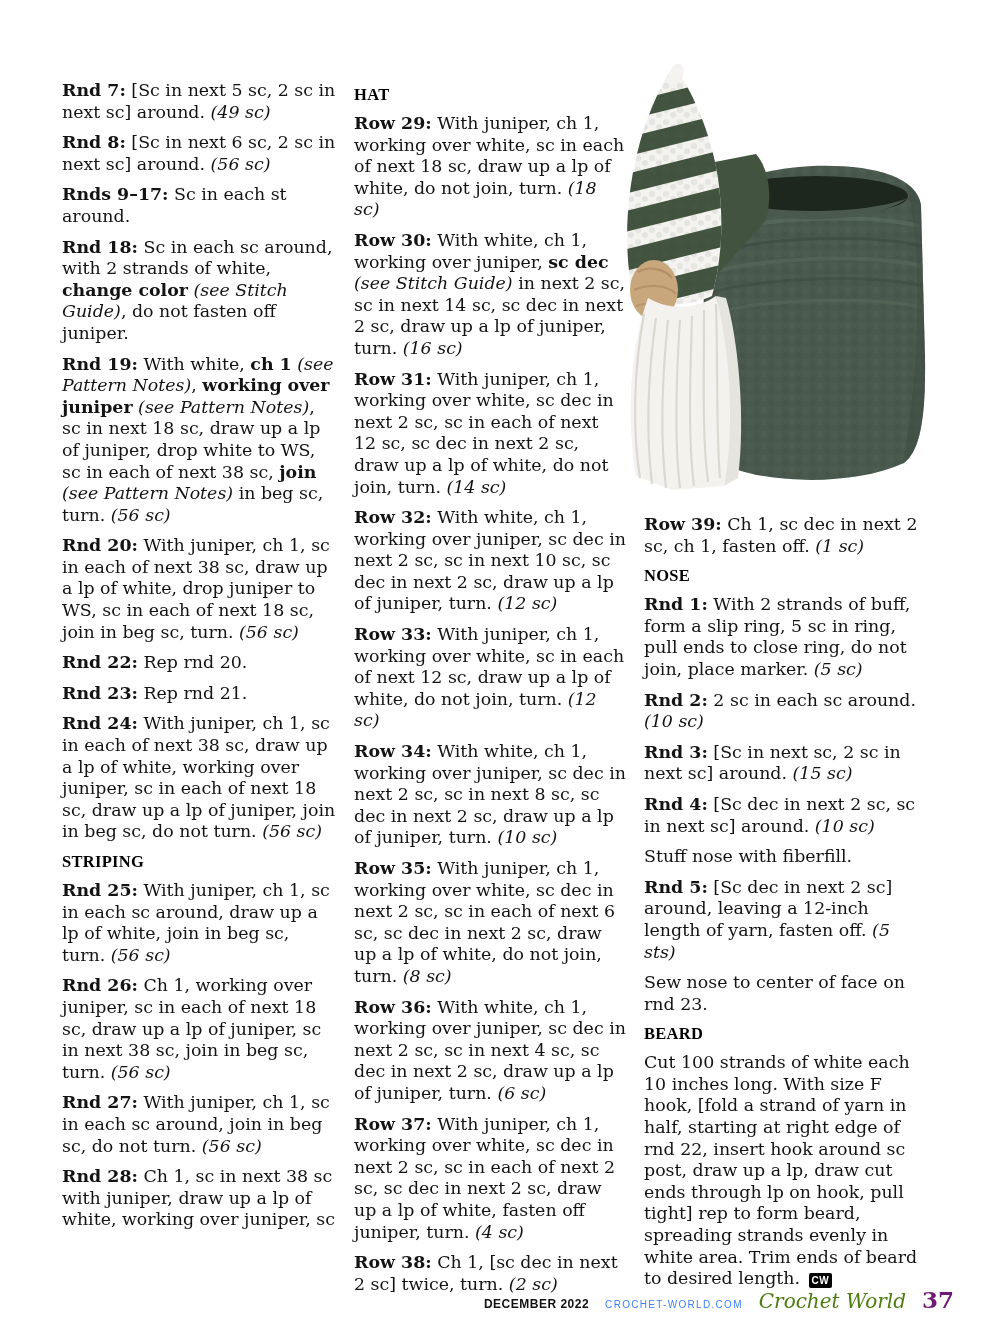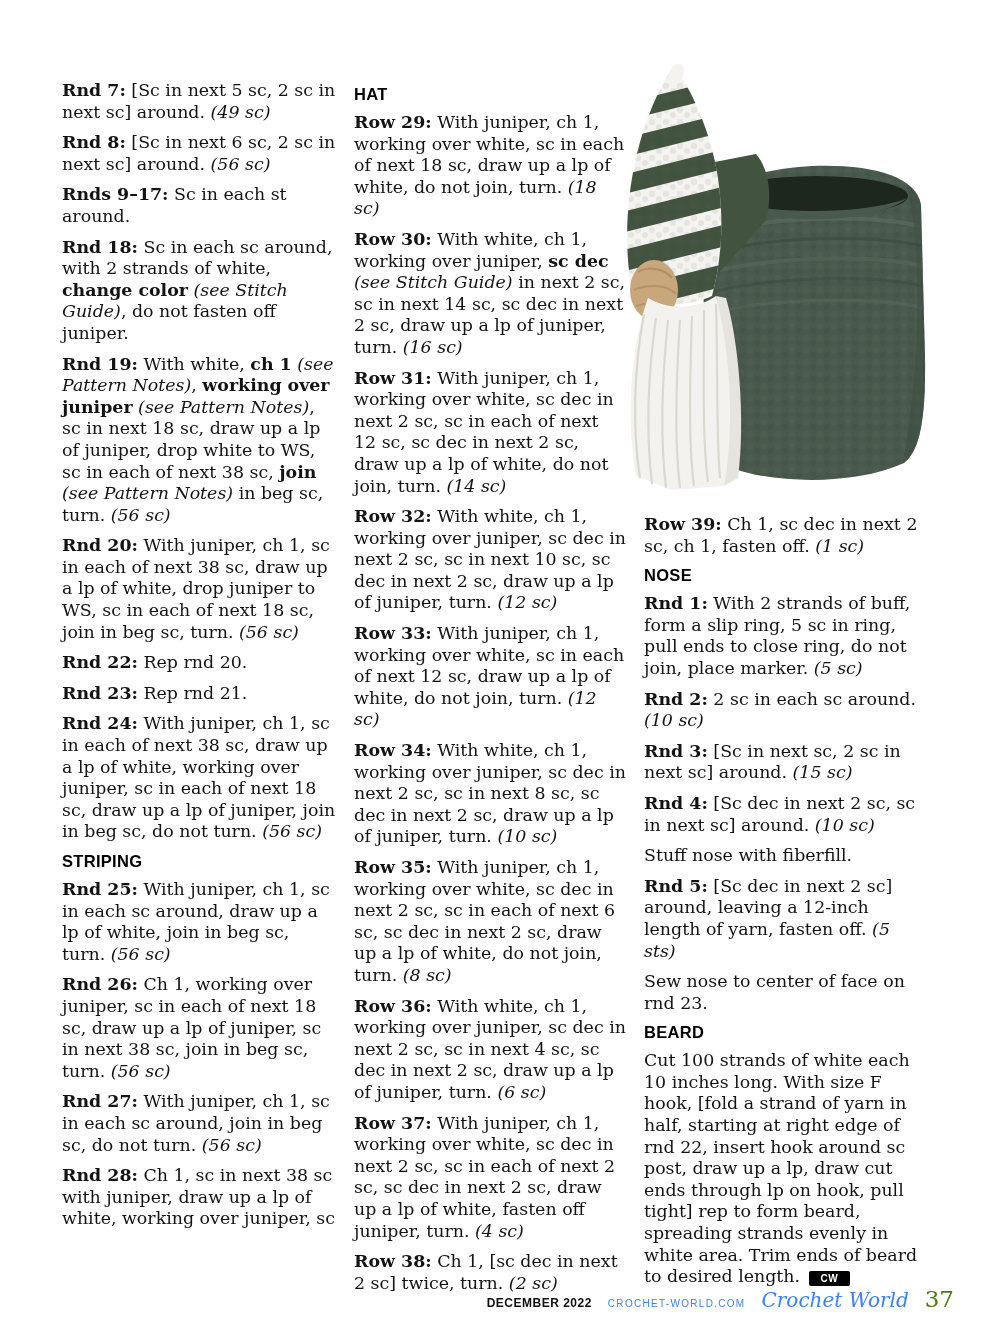--- a/index.html
+++ b/index.html
@@ -9,40 +9,40 @@
     overflow:hidden;
   }
   .content{
     position:absolute;left:62px;top:80px;width:866px;
     display:grid;grid-template-columns:274px 272px 280px;column-gap:18px;
   }
   .col{min-width:0;}
   .col3{padding-top:434px;}
   .para{margin:0 0 9px 0;font-size:17.4px;line-height:21.6px;text-align:left;}
   .sec-heading{
-    font-family:Liberation Sans, sans-serif;font-weight:bold;
+    font-family:Liberation Serif, serif;font-weight:bold;
     font-size:16.5px;letter-spacing:.3px;margin:5px 0 8px 0;color:#000;
   }
   .b{font-weight:bold;}
   .i{font-style:italic;}
   .cw-logo{
     display:inline-block;background:#000;color:#fff;
     font-family:"Liberation Sans",sans-serif;font-weight:bold;
-    font-size:10px;line-height:13px;padding:1px 12px;border-radius:2px;
+    font-size:10px;line-height:13px;padding:1px 3px;border-radius:2px;
     vertical-align:baseline;margin-left:3px;letter-spacing:.5px;
   }
   .photo{position:absolute;left:620px;top:58px;width:315px;height:440px;}
   .footer{
     position:absolute;right:45px;top:1286px;
     display:flex;align-items:baseline;gap:16px;white-space:nowrap;
   }
   .f-issue{font-family:"Liberation Sans",sans-serif;font-weight:bold;font-size:12px;letter-spacing:.5px;color:#111;}
   .f-site{font-family:"Liberation Sans",sans-serif;font-size:10px;letter-spacing:1.3px;color:#3b82f6;}
-  .f-mag{font-style:italic;font-size:20px;color:#3b82f6;text-align:center;}
-  .f-page{font-weight:normal;font-size:23px;color:#4d7c0f;}
+  .f-mag{font-style:italic;font-size:20px;color:#4d7c0f;text-align:center;}
+  .f-page{font-weight:bold;font-size:23px;color:#701a75;}
 </style>
 </head>
 <body>
 
 <div class="photo">
   <svg width="315" height="440" viewBox="0 0 315 440" xmlns="http://www.w3.org/2000/svg">
     <defs>
       <pattern id="nubby" width="14" height="12" patternUnits="userSpaceOnUse">
         <circle cx="4" cy="4" r="3.2" fill="#586a5b" opacity="0.55"></circle>
         <circle cx="11" cy="9" r="3.0" fill="#3b4a40" opacity="0.5"></circle>

